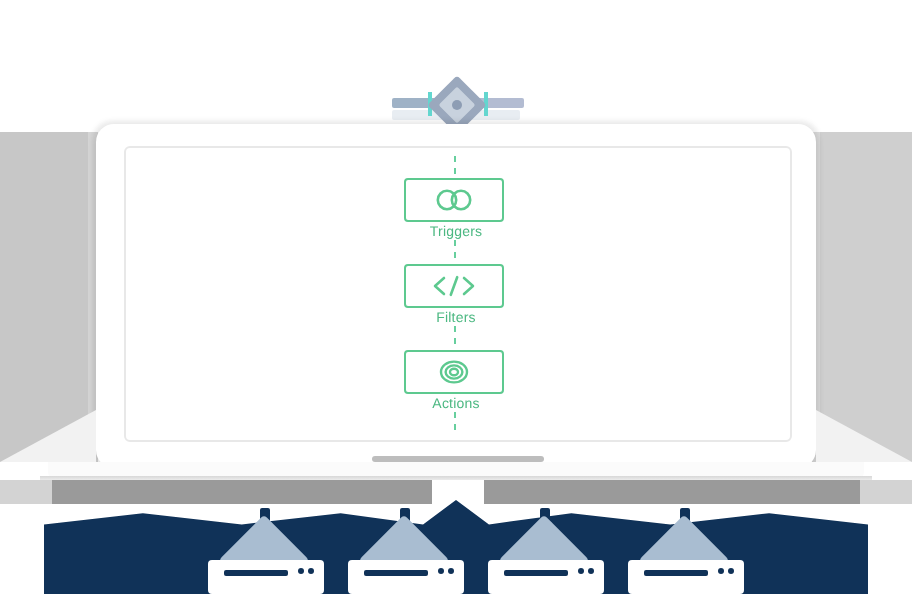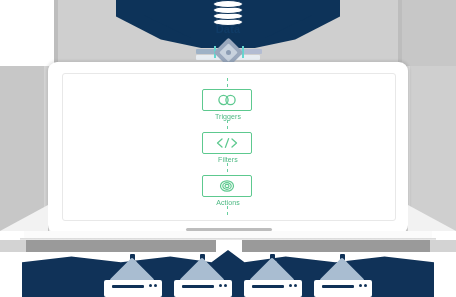--- a/index.html
+++ b/index.html
@@ -110,38 +110,20 @@
     border:1px solid #103258;box-sizing:border-box;border-radius:1px 1px 0 0;}
   .pl{position:absolute;background:#103258;height:1px;}
   .pbar{position:absolute;background:#103258;width:1px;}
   .o-shape{position:absolute;border:2px solid #103258;box-sizing:border-box;}
 </style>
 </head>
 <body>
 
 <div id="stage">
 
-  <div class="top-band">
-    <div class="top-plate"></div>
-    <div class="top-plate-edge-l"></div>
-    <div class="top-plate-edge-r"></div>
-    <div class="top-side-l"></div>
-
-    <div class="src-shape"></div>
-    <div class="src-shape2"></div>
-
-    <div class="db-icon">
-      <div class="ring r4"></div>
-      <div class="ring r3"></div>
-      <div class="ring r2"></div>
-      <div class="ring r1"></div>
-    </div>
-
-    <div class="src-label">Data</div>
-  </div>
 
   <div>
     <div class="conn-bar-l"></div>
     <div class="conn-bar-r"></div>
     <div class="conn-bar-l2"></div>
     <div class="conn-bar-r2"></div>
     <div class="conn-tick1"></div>
     <div class="conn-tick2"></div>
     <div class="conn-diamond"></div>
     <div class="conn-diamond-in"></div>

